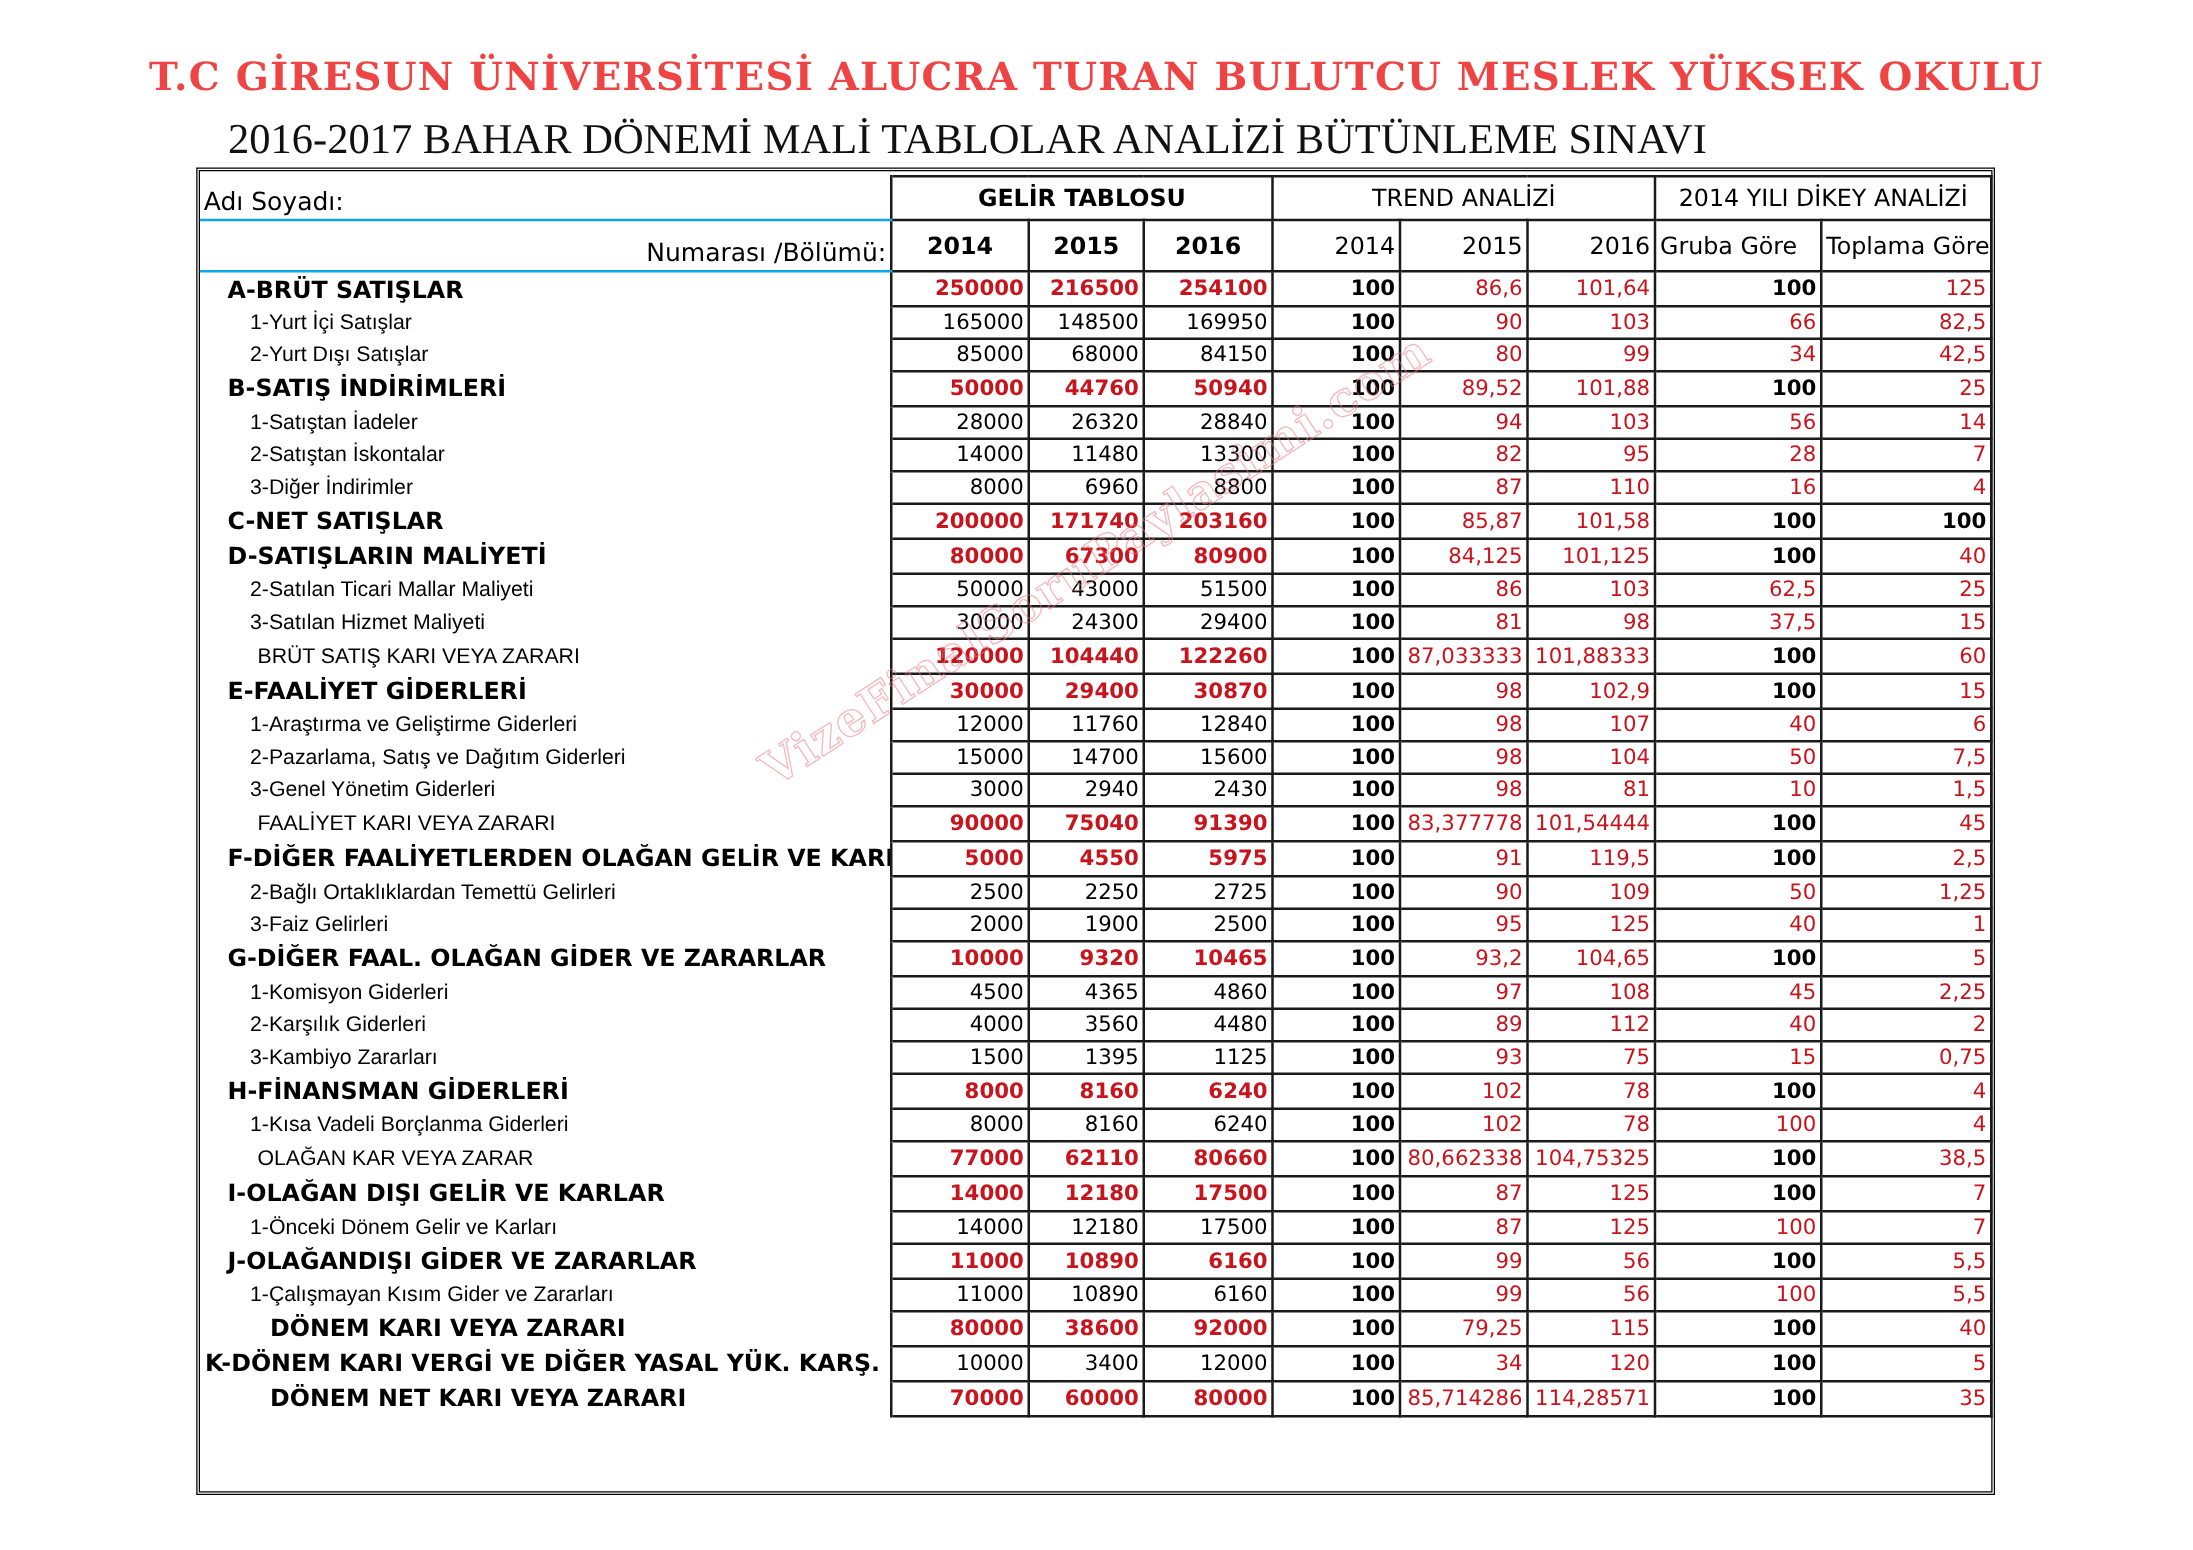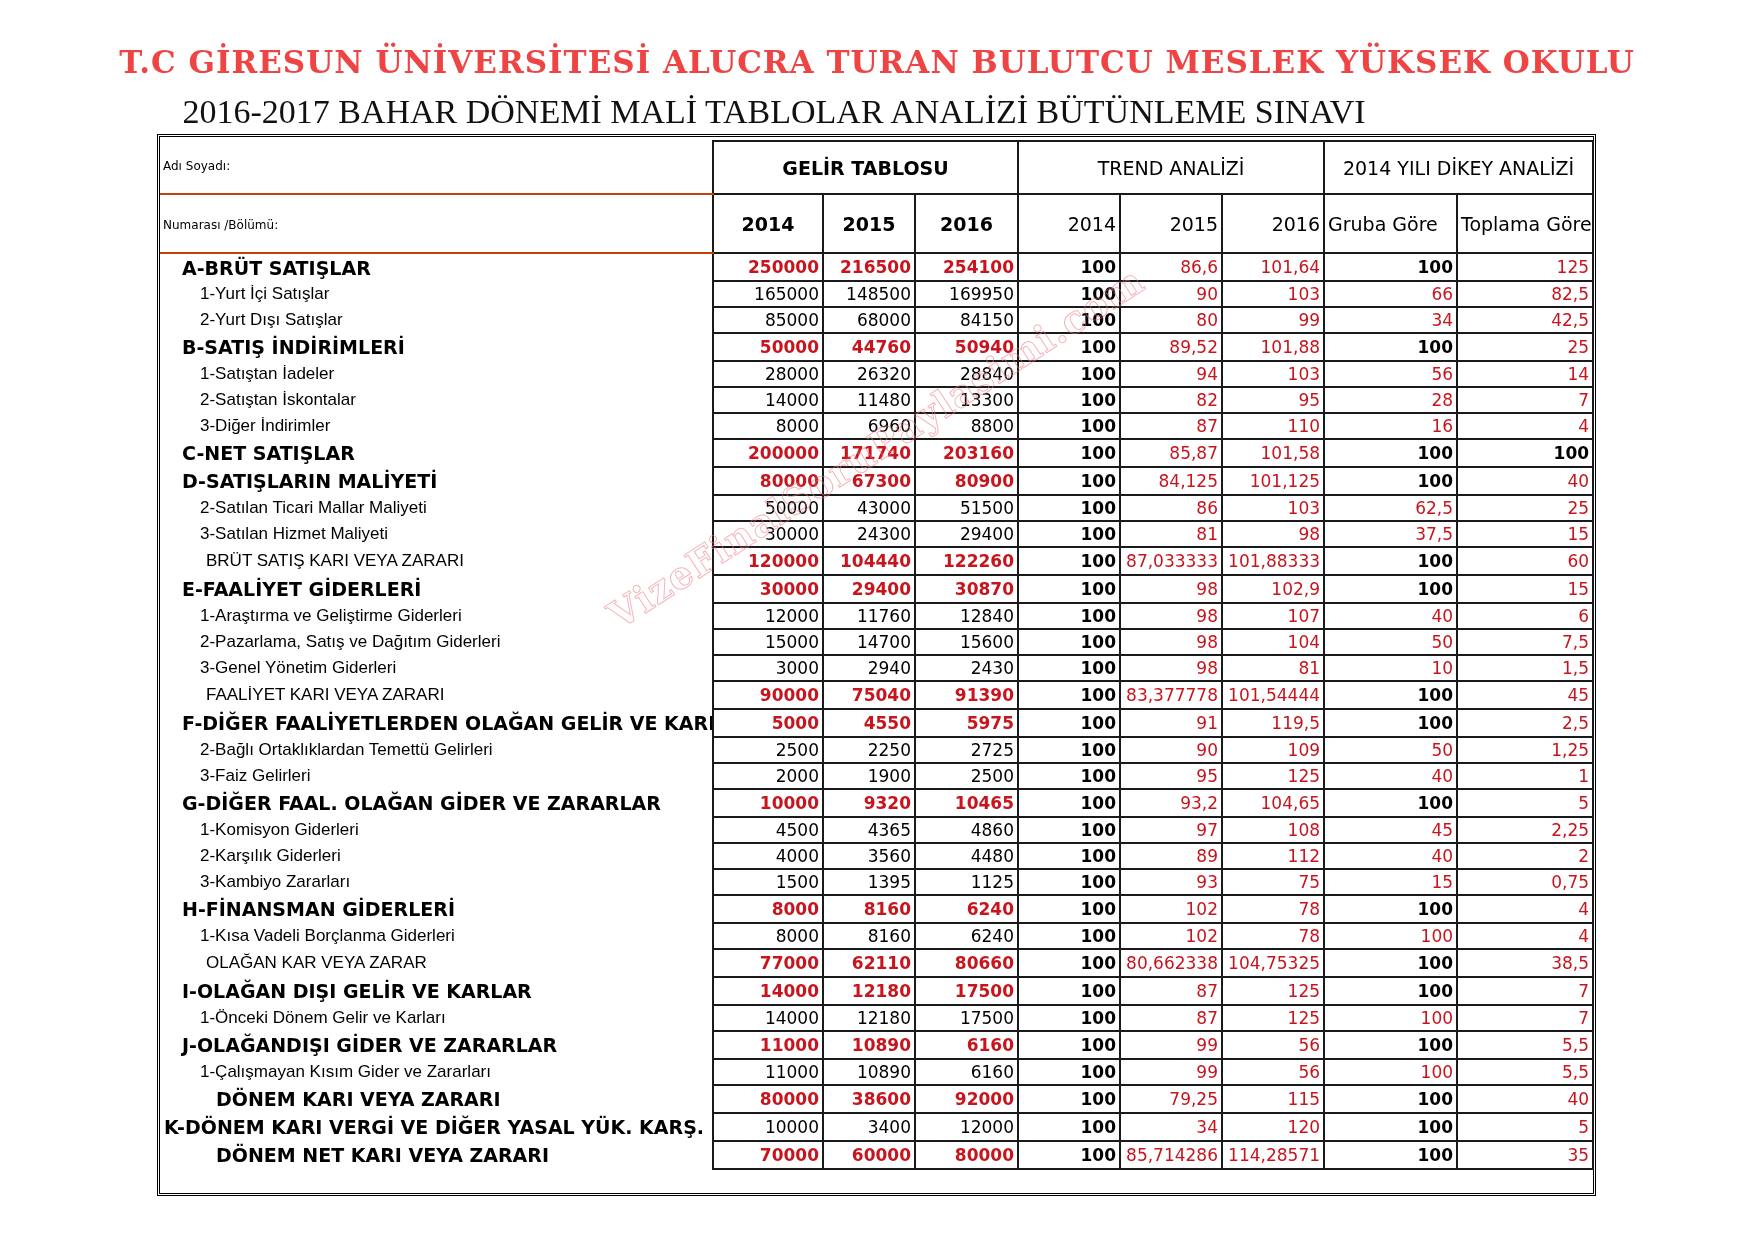--- a/index.html
+++ b/index.html
@@ -4,27 +4,27 @@
 <style>
   html, body { margin: 0; padding: 0; background: #ffffff; }
   body { width: 1754px; height: 1240px; position: relative; overflow: hidden; font-family: "DejaVu Sans", sans-serif; color: #000; }
   .title1 { position: absolute; left: 0; width: 1754px; top: 44px; text-align: center; font-family: "DejaVu Serif", serif; font-size: 31px; font-weight: bold; letter-spacing: 1px; color: #ef4444; }
   .title2 { position: absolute; left: 0; width: 1476px; top: 93px; text-align: center; font-family: "Liberation Serif", serif; font-size: 34px; color: #111; margin-left: 36px; }
   .sheet { position: absolute; left: 157px; top: 134px; width: 1439px; border: 3px double #000; box-sizing: border-box; height: 1062px; }
   table { border-collapse: collapse; table-layout: fixed; position: absolute; left: 0; top: 3px; width: 1433px; }
   td { padding: 0 3px; white-space: nowrap; overflow: hidden; font-family: "DejaVu Sans", sans-serif; font-size: 17px; }
   .num { text-align: right; border: 2px solid #1a1a1a; }
   .lbl { border: none; border-right: 2px solid #1a1a1a; }
-  .hdr-lbl { border-bottom: 2px solid #c2410c; border-right: 2px solid #1a1a1a; font-size: 12px; vertical-align: bottom; padding-bottom: 20px; }
+  .hdr-lbl { border-bottom: 2px solid #0ea5e9; border-right: 2px solid #1a1a1a; font-size: 20px; vertical-align: bottom; padding-bottom: 2px; }
   .hdr-grp { text-align: center; border: 2px solid #1a1a1a; font-size: 19px; }
   .hdr-yr { border: 2px solid #1a1a1a; font-size: 19px; }
   .bold { font-weight: bold; }
   .red { color: #c8141c; }
   tr.h1 td { height: 32px; }
-  tr.h2 td { height: 37px; }
+  tr.h2 td { height: 37px; text-align: right; }
   tr.sec td { height: 26px; }
   tr.sub td { height: 24px; }
   .lbl.sec-lbl { font-weight: bold; font-size: 19px; }
   .lbl.sub-lbl { font-family: Liberation Sans, sans-serif; font-size: 17px; }
   .ind0 { padding-left: 22px; }
   .ind1 { padding-left: 40px; }
   .ind2 { padding-left: 46px; }
   .ind3 { padding-left: 56px; }
   .watermark { position: absolute; left: 600px; top: 600px; transform: rotate(-33deg); transform-origin: left top; font-family: "DejaVu Serif", serif; font-weight: bold; font-size: 38px; color: transparent; -webkit-text-stroke: 1px rgba(235,120,130,0.55); letter-spacing: 1px; pointer-events: none; }
 </style>

